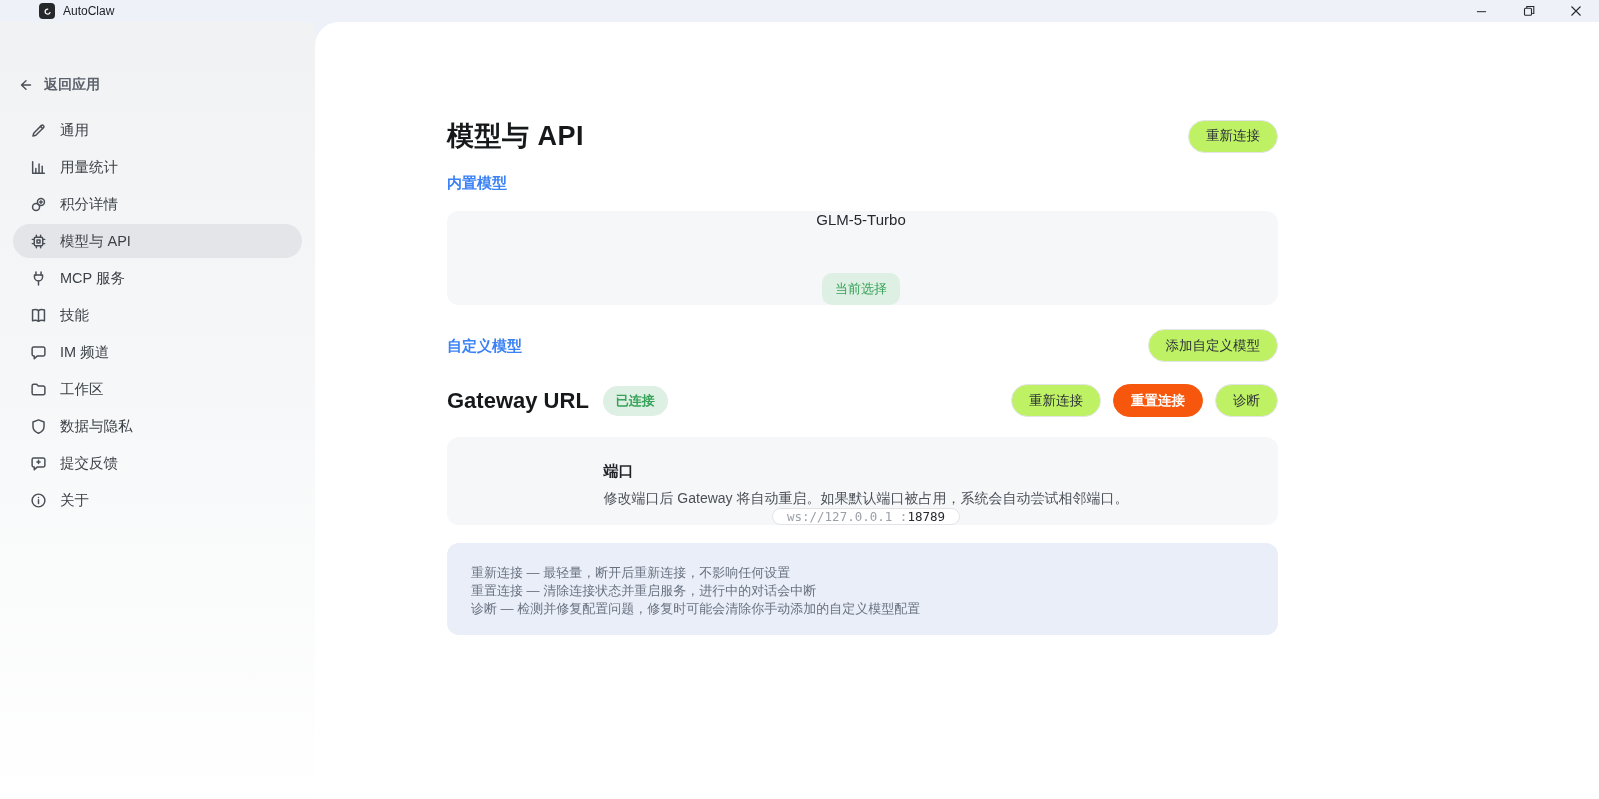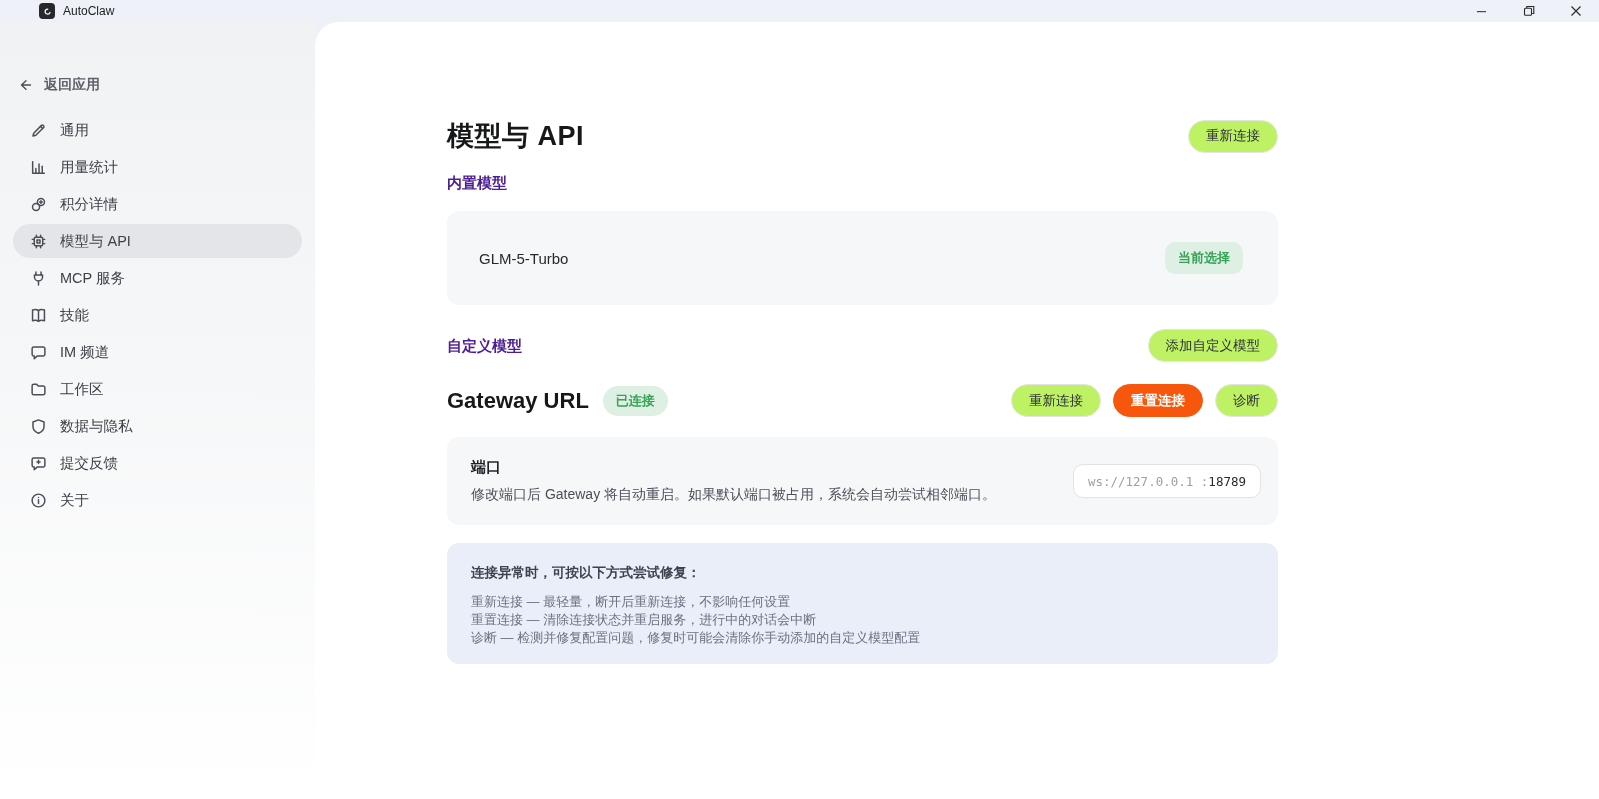--- a/index.html
+++ b/index.html
@@ -30,40 +30,40 @@
 
   
   .header-row { display:flex; justify-content:space-between; align-items:center; }
   h1.page-title { font-size:27px; line-height:38px; font-weight:bold; color:#17181a; letter-spacing:.5px; }
 
   .btn { height:33px; padding:0 17px; border-radius:17px; border:1px solid #e4e4e8; background:#bef264;
          font-size:13.5px; color:#2e3238; display:inline-flex; align-items:center; justify-content:center;
          cursor:pointer; font-family:inherit; white-space:nowrap; }
   .btn-orange { background:#f6570d; border-color:#f6570d; color:#fff; font-weight:600; }
 
-  .section-label { font-size:15px; line-height:20px; font-weight:700; color:#4c1d95; }
+  .section-label { font-size:15px; line-height:20px; font-weight:700; color:#3b82f6; }
   .mt-label { margin-top:18px; }
 
-  .card { background:#f6f7f8; border-radius:12px; }
+  .card { background:#f6f7f8; border-radius:12px;flex-direction:column; }
   .model-card { margin-top:18px; height:94px; display:flex; align-items:center; justify-content:space-between; padding:0 35px 0 32px; }
   .model-name { font-size:15px; color:#26292e; }
-  .badge-green { background:#def0e3; color:#37a258; font-size:13px; font-weight:700; padding:7px 13px; border-radius:10px; }
+  .badge-green { background:#def0e3; color:#37a258; font-size:13px; font-weight:400; padding:7px 13px; border-radius:10px; }
 
   .custom-row { margin-top:24px; display:flex; justify-content:space-between; align-items:center; }
   .empty-card { margin-top:22px; height:113px; display:flex; align-items:center; justify-content:center;
                 color:#8b9097; font-size:14.5px; }
 
   .gateway-row { margin-top:21px; display:flex; justify-content:space-between; align-items:center; height:35px; }
   .gateway-left { display:flex; align-items:center; gap:14px; }
   .gateway-title { font-size:22px; font-weight:bold; color:#17181a; }
   .badge-pill { background:#def0e3; color:#37a258; font-size:13px; font-weight:600; padding:6px 13px; border-radius:15px; }
   .gateway-btns { display:flex; gap:12px; }
 
   .port-card { margin-top:19px; height:88px; display:flex; align-items:center; justify-content:space-between; padding:0 17px 0 24px; }
-  .port-title { font-size:15px; font-weight:700; color:#1f2328; margin-bottom:9px; }
+  .port-title { font-size:15px; font-weight:700; color:#1f2328; margin-bottom:9px;margin-top:25px; }
   .port-desc { font-size:14px; color:#4b5058; }
   .port-input { background:#fff; border:1px solid #e3e3e7; border-radius:10px; height:34px; display:flex; align-items:center;
                 padding:0 14px; font-family:"DejaVu Sans Mono","Liberation Mono",monospace; font-size:12.5px; cursor:text;justify-content:space-between; }
   .port-prefix { color:#9ba1a8; white-space:pre; }
   .port-value { color:#26292e; }
 
   .info-box { margin-top:18px; background:#e9eef8; border-radius:12px; padding:21px 24px 17px 24px; }
   .info-title { font-size:13.5px; font-weight:700; color:#3c434f; margin-bottom:11px; }
   .info-line { font-size:13px; color:#6a7280; line-height:18px; margin-bottom:0; }
   .info-line + .info-line { margin-top:0; }
@@ -262,21 +262,20 @@
           <div class="port-title">端口</div>
           <div class="port-desc">修改端口后 Gateway 将自动重启。如果默认端口被占用，系统会自动尝试相邻端口。</div>
         </div>
         <div class="port-input">
           <span class="port-prefix">ws://127.0.0.1 :</span>
           <span class="port-value">18789</span>
         </div>
       </div>
 
       <div class="info-box">
-        <div class="info-title">连接异常时，可按以下方式尝试修复：</div>
         <div class="info-line">重新连接 — 最轻量，断开后重新连接，不影响任何设置</div>
         <div class="info-line">重置连接 — 清除连接状态并重启服务，进行中的对话会中断</div>
         <div class="info-line">诊断 — 检测并修复配置问题，修复时可能会清除你手动添加的自定义模型配置</div>
       </div>
 
     </div>
   </div>
 </div>
 
 </body></html>

